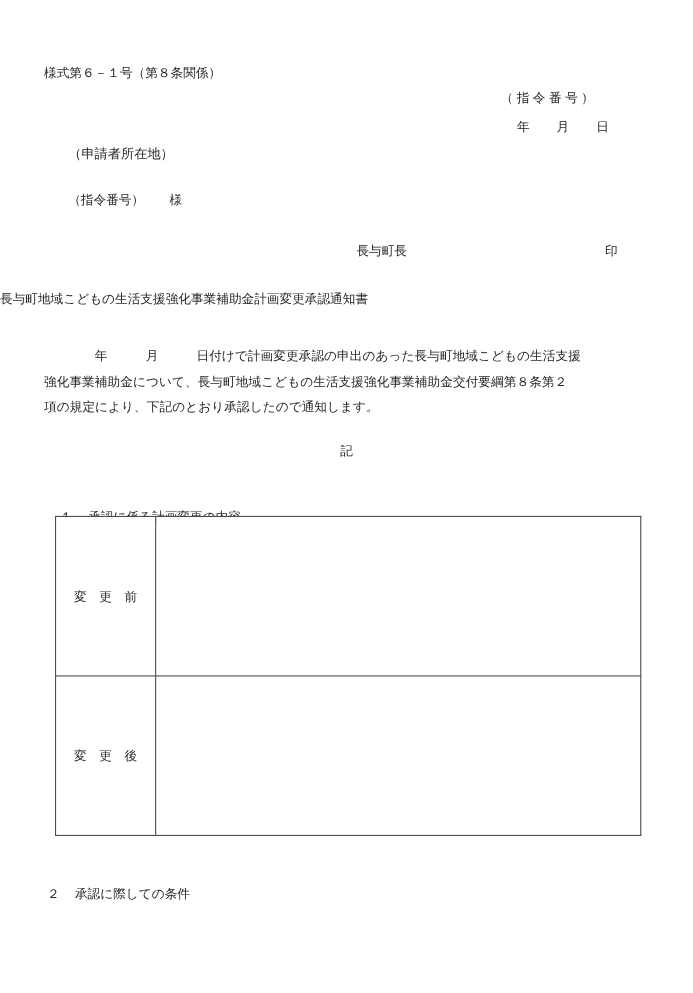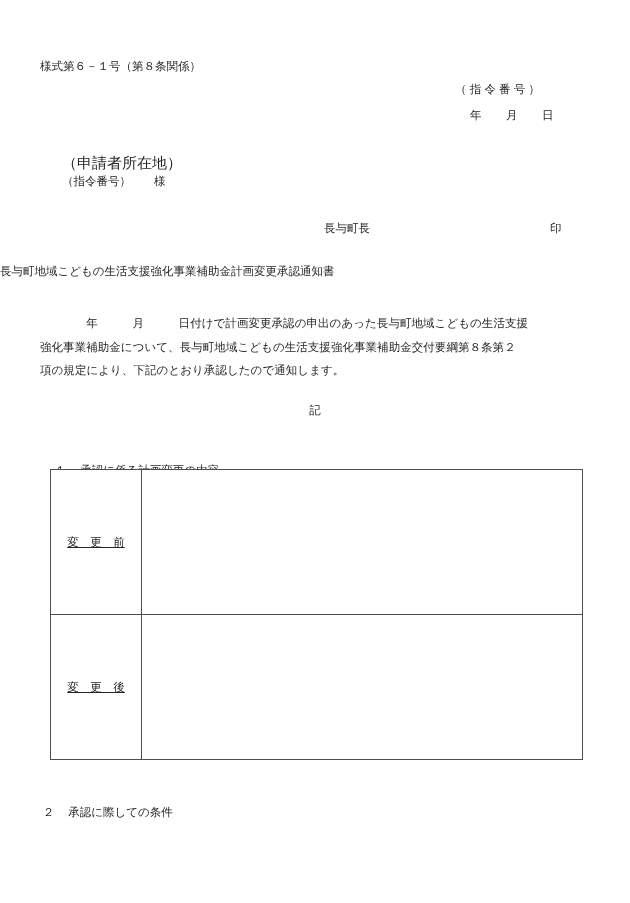--- a/index.html
+++ b/index.html
@@ -28,21 +28,21 @@
     white-space: pre;
     color: #262626;
   }
 
   
   .form-no      { left: 40px;  top: 61px;  font-size: 11.5px; }
   .order-no     { left: 455px; top: 84px;  font-size: 11.5px; letter-spacing: 3.2px; }
   .header-date  { left: 470px; top: 110px; font-size: 11.5px; letter-spacing: 0.5px; }
 
   
-  .addr-place   { left: 62px;  top: 156px; font-size: 15px; }
+  .addr-place   { left: 62px;  top: 134px; font-size: 12px; }
   .addr-name    { left: 62px;  top: 176px; font-size: 11.5px; }
 
   
   .issuer-row {
     position: absolute;
     left: 0;
     top: 221px;
     width: 630px;
     height: 16px;
     margin-left: 46px;
@@ -125,21 +125,20 @@
     vertical-align: middle;
     background: #ffffff;
   }
   .change-table td.label-cell {
     width: 90px;
     text-align: center;
     font-size: 11.5px;
     letter-spacing: 0px;
     white-space: pre;
     color: #262626;
-    text-decoration: underline;
   }
   .change-table td.value-cell {
     width: 440px;
   }
   .row-before .label-cell,
   .row-before .value-cell { height: 144px; }
   .row-after  .label-cell,
   .row-after  .value-cell { height: 144px; }
 </style>
 </head>

